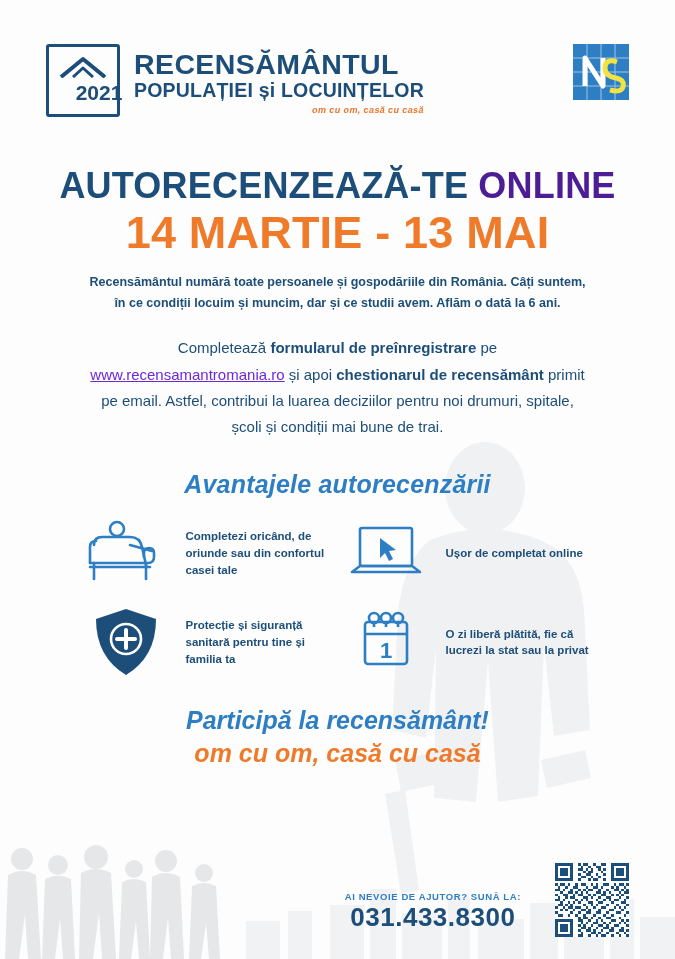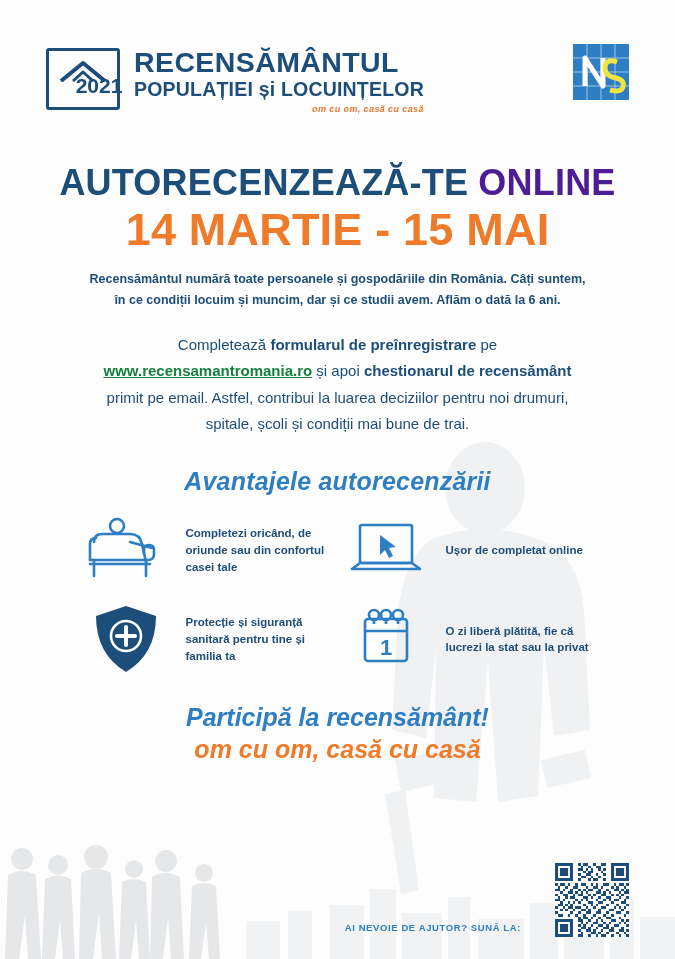--- a/index.html
+++ b/index.html
@@ -41,21 +41,21 @@
   
   .header {
     position: relative;
     display: flex;
     align-items: flex-start;
     padding: 44px 46px 0 46px;
     z-index: 3;
   }
   .logo-block { display: flex; align-items: center; gap: 14px; }
   .logo-mark {
-    width: 74px; height: 62px;
+    width: 74px; height: 73px;
     border: 3px solid #1d4e79;
     border-radius: 3px;
     position: relative;
     display: flex; align-items: flex-end; justify-content: center; padding-left: 32px;
   }
   .logo-roof {
     position: absolute; top: 9px; left: 50%;
     transform: translateX(-50%);
     width: 48px; height: 22px;
   }
@@ -107,21 +107,21 @@
     position: relative; z-index: 3;
   }
 
   .para {
     margin: 22px auto 0 auto; width: 500px;
     text-align: center; color: #1d4e79;
     font-size: 15px; line-height: 1.75;
     position: relative; z-index: 3;
   }
   .para b { font-weight: bold; }
-  .para .link { color: #15803d; font-weight: bold; text-decoration: underline; }
+  .para .link { color: #6d28d9; font-weight: normal; text-decoration: underline; }
 
   .adv-title {
     text-align: center; margin-top: 30px;
     font-size: 25px; font-weight: bold; font-style: italic;
     color: #2e7ec4; letter-spacing: 0.2px;
     position: relative; z-index: 3;
   }
 
   
   .adv-grid {
@@ -257,21 +257,21 @@
           <line x1="42" y1="0" x2="42" y2="56"></line>
         </g>
         <path d="M12 42 L12 14 L30 42 L30 14" fill="none" stroke="#ffffff" stroke-width="5" stroke-linejoin="round"></path>
         <path d="M44 18 q-12 -4 -12 6 q0 8 11 10 q9 2 7 9 q-2 6 -13 3" fill="none" stroke="#f0e442" stroke-width="5"></path>
       </svg>
     </div>
   </div>
 
   <div class="title-area">
     <div class="title1"><span>AUTORECENZEAZĂ-TE </span><span class="orange">ONLINE</span></div>
-    <div class="title2">14 MARTIE - 15 MAI</div>
+    <div class="title2">14 MARTIE - 13 MAI</div>
   </div>
 
   <div class="intro">
     <div>Recensământul numără toate persoanele și gospodăriile din România. Câți suntem,</div>
     <div>în ce condiții locuim și muncim, dar și ce studii avem. Aflăm o dată la 6 ani.</div>
   </div>
 
   <div class="para">
     <span>Completează </span><b>formularul de preînregistrare</b><span> pe </span><a class="link" href="#">www.recensamantromania.ro</a><span> și apoi </span><b>chestionarul de recensământ</b><span> primit pe email. Astfel, contribui la luarea deciziilor pentru noi drumuri, spitale, școli și condiții mai bune de trai.</span>
   </div>
@@ -342,20 +342,21 @@
   </div>
 
   <div class="closing">
     <div class="closing1">Participă la recensământ!</div>
     <div class="closing2">om cu om, casă cu casă</div>
   </div>
 
   <div class="footer">
     <div class="footer-text">
       <div class="help-label">AI NEVOIE DE AJUTOR? SUNĂ LA:</div>
+      <div class="phone">031.433.8300</div>
     </div>
     <div class="qr">
       <svg width="74" height="74" viewBox="0 0 29 29" shape-rendering="crispEdges">
         <rect width="29" height="29" fill="#ffffff"></rect>
         <g fill="#1d4e79">
           <path d="M0 0h7v7h-7z M1 1h5v5h-5z" fill-rule="evenodd"></path>
           <rect x="2" y="2" width="3" height="3"></rect>
           <path d="M22 0h7v7h-7z M23 1h5v5h-5z" fill-rule="evenodd"></path>
           <rect x="24" y="2" width="3" height="3"></rect>
           <path d="M0 22h7v7h-7z M1 23h5v5h-5z" fill-rule="evenodd"></path>

